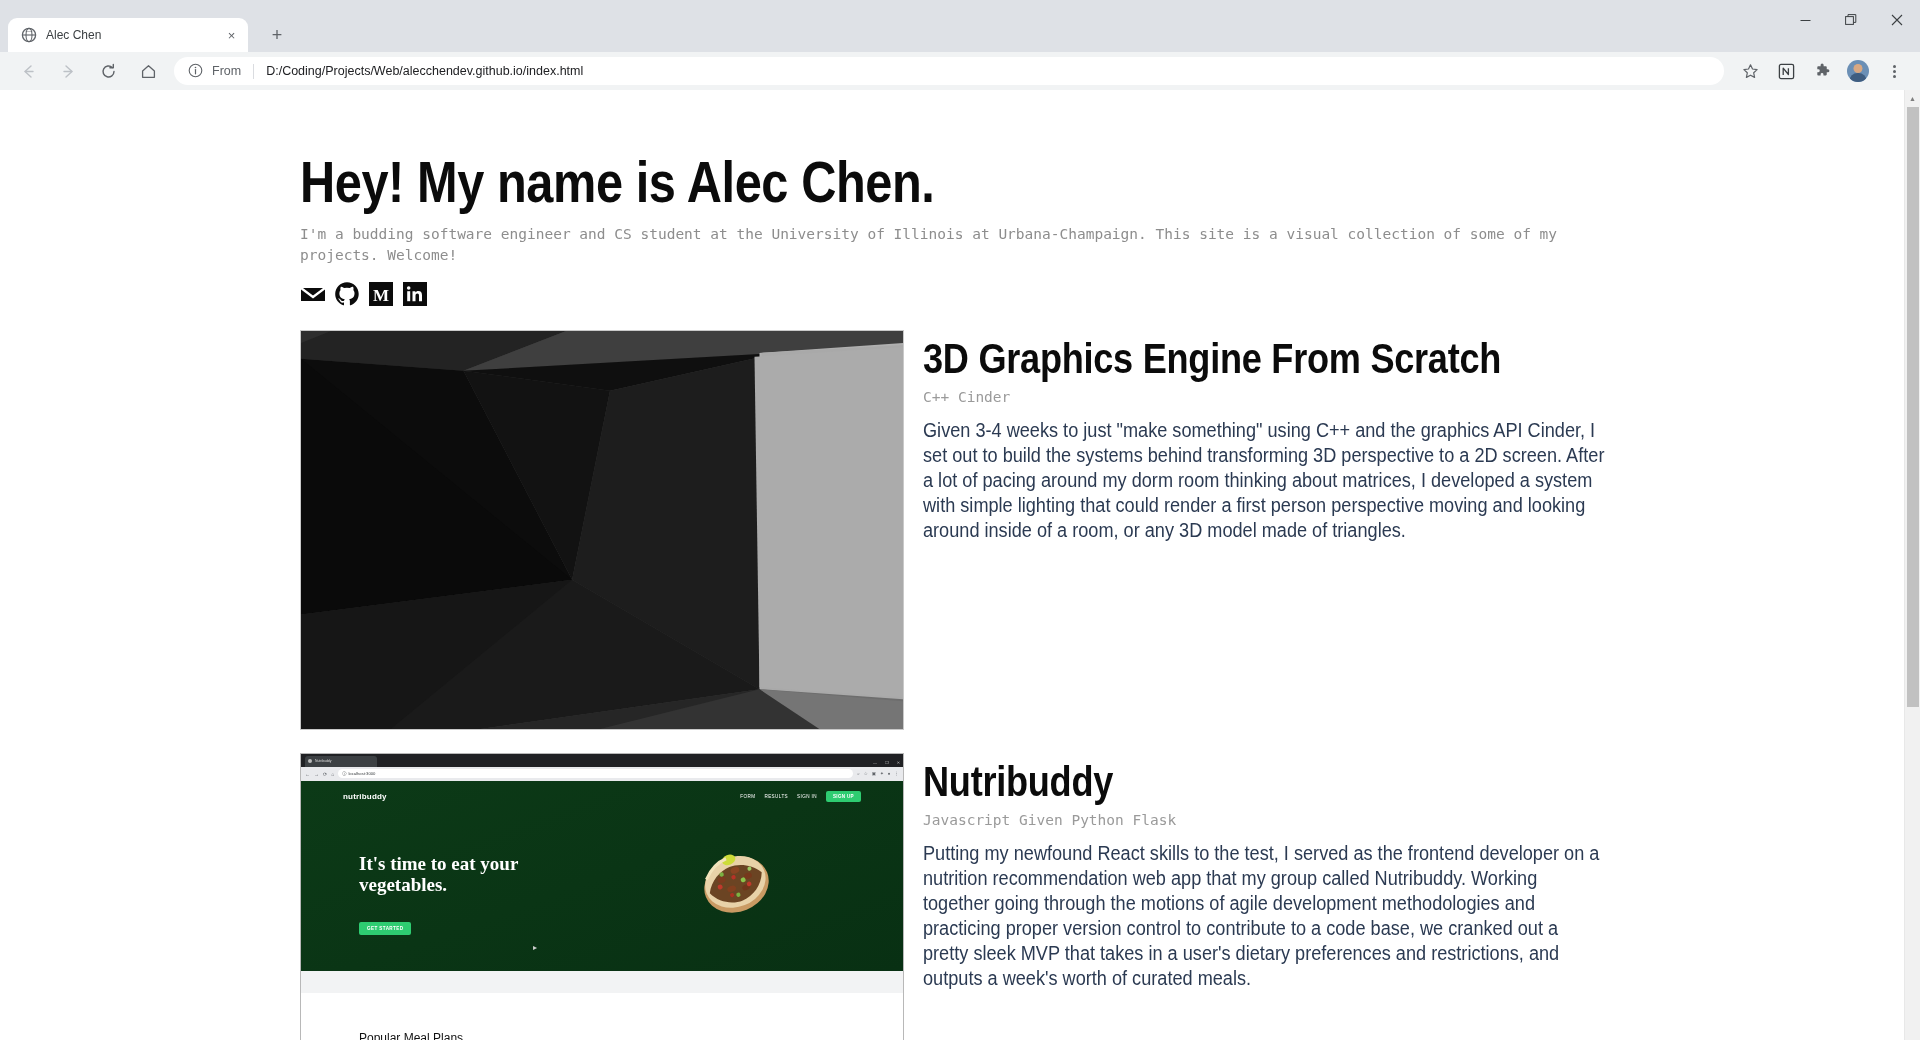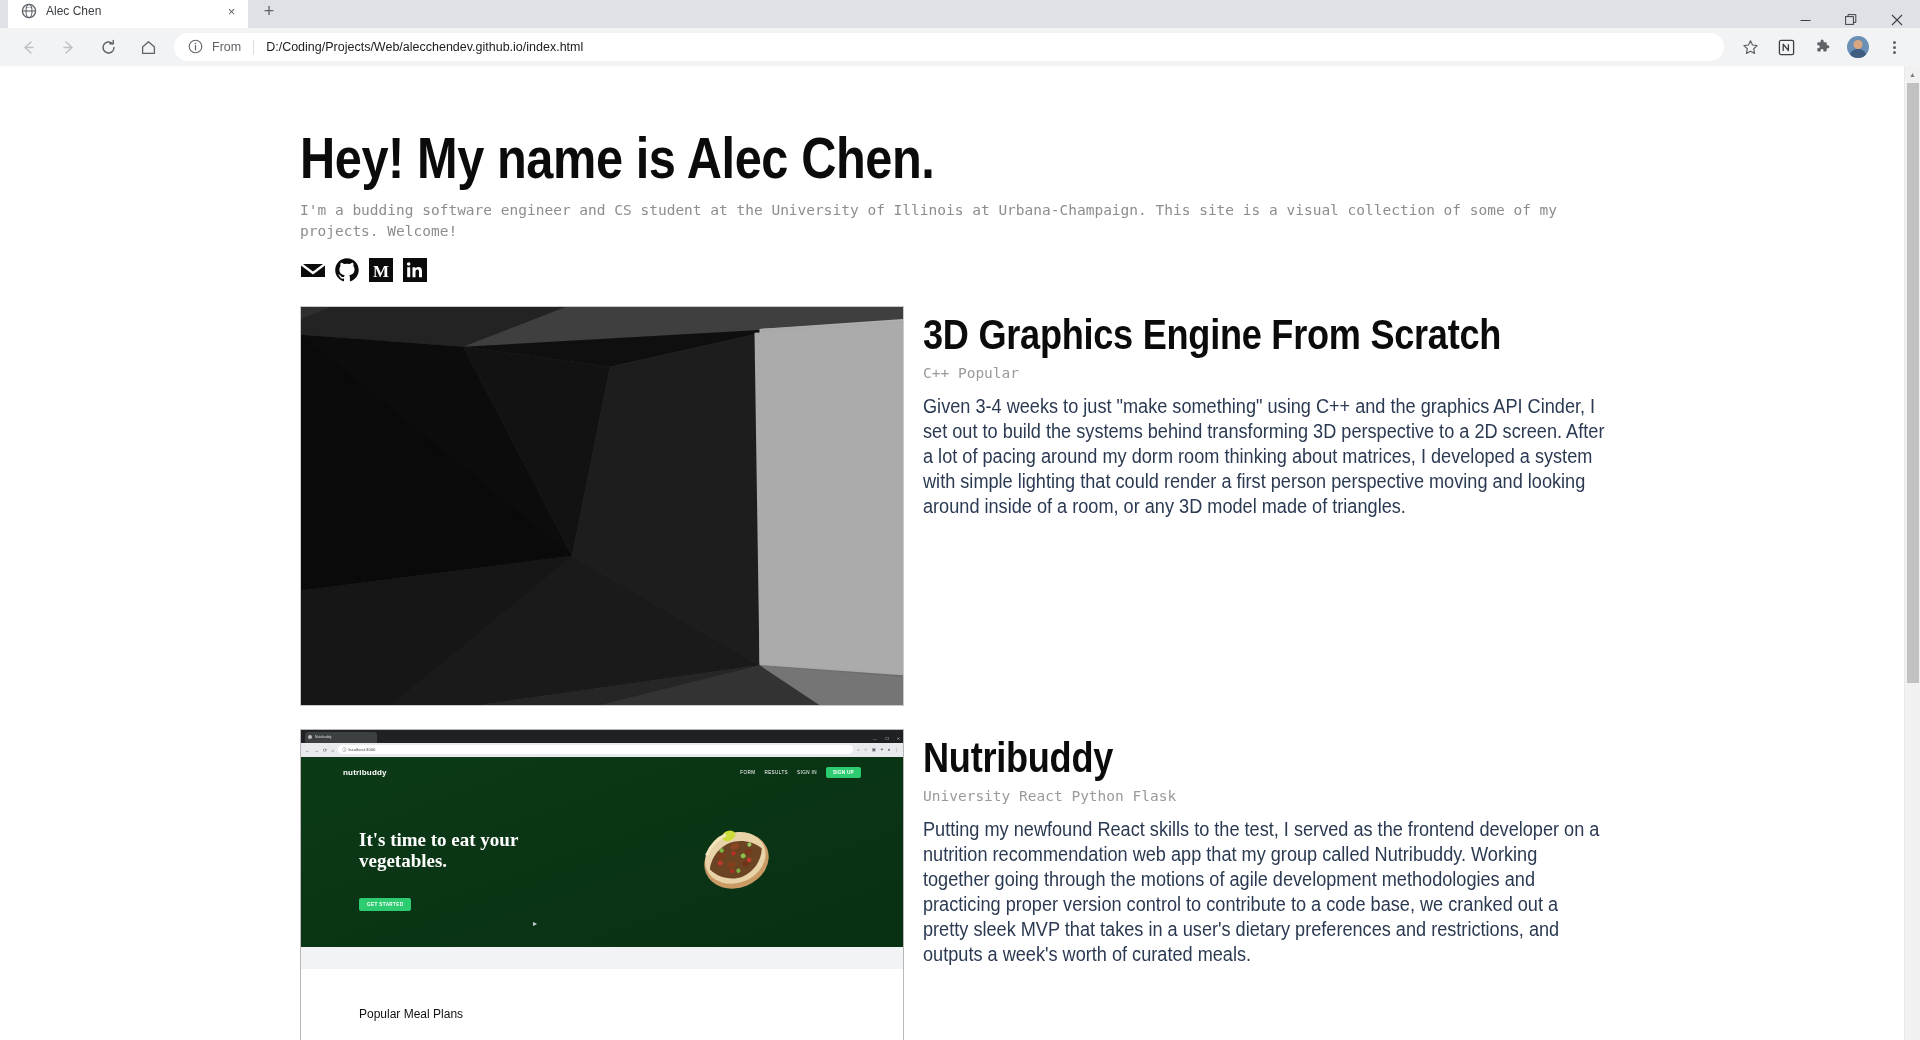--- a/index.html
+++ b/index.html
@@ -7,22 +7,22 @@
     width: 1920px; height: 1040px;
     overflow: hidden;
     font-family: "Liberation Sans", sans-serif;
     background: #ffffff;
   }
 
   
   .browser { width: 1920px; height: 1040px; display: flex; flex-direction: column; }
 
   .tabstrip {
-    height: 28px; background: #dee1e6;
-    display: flex; align-items: flex-end; padding-left: 8px; position: relative;
+    height: 52px; background: #dee1e6;
+    display: flex; align-items: flex-end; padding-left: 8px; position: relative; gap: 8px;
   }
   .tab {
     width: 240px; height: 34px; background: #ffffff;
     border-radius: 9px 9px 0 0;
     display: flex; align-items: center; padding: 0 8px 0 13px; gap: 9px;
     position: relative;
   }
   .tab-favicon {
     width: 16px; height: 16px; flex: 0 0 16px;
     display: flex; align-items: center; justify-content: center;
@@ -400,21 +400,21 @@
                 <polygon points="460,360 604,370 604,400 480,400" fill="#6d6d6d"></polygon>
                 <polygon points="460,360 510,400 180,400" fill="#262626"></polygon>
                 <polygon points="460,360 604,372 604,400 520,400" fill="#757575"></polygon>
                 <polygon points="300,400 460,360 520,400" fill="#333333"></polygon>
                 <polygon points="0,0 30,0 0,12" fill="#2e2e2e"></polygon>
               </svg>
             </div>
           </div>
           <div class="project-body">
             <h2 class="ptitle">3D Graphics Engine From Scratch</h2>
-            <p class="ptags">C++ Popular</p>
+            <p class="ptags">C++ Cinder</p>
             <p class="pdesc">Given 3-4 weeks to just "make something" using C++ and the graphics API Cinder, I set out to build the systems behind transforming 3D perspective to a 2D screen. After a lot of pacing around my dorm room thinking about matrices, I developed a system with simple lighting that could render a first person perspective moving and looking around inside of a room, or any 3D model made of triangles.</p>
           </div>
         </div>
 
         <div class="project">
           <div class="project-media">
             <div class="nutrishot">
               <div class="ns-tabstrip">
                 <div class="ns-tab">
                   <span class="ns-tab-dot"></span>
@@ -484,21 +484,21 @@
                 <div class="ns-cursor">▸</div>
               </div>
               <div class="ns-lower"></div>
               <div class="ns-white">
                 <div class="ns-section-title">Popular Meal Plans</div>
               </div>
             </div>
           </div>
           <div class="project-body">
             <h2 class="ptitle">Nutribuddy</h2>
-            <p class="ptags">University React Python Flask</p>
+            <p class="ptags">Javascript Given Python Flask</p>
             <p class="pdesc">Putting my newfound React skills to the test, I served as the frontend developer on a nutrition recommendation web app that my group called Nutribuddy. Working together going through the motions of agile development methodologies and practicing proper version control to contribute to a code base, we cranked out a pretty sleek MVP that takes in a user's dietary preferences and restrictions, and outputs a week's worth of curated meals.</p>
           </div>
         </div>
 
       </div>
     </div>
 
     <div class="scrollbar">
       <div class="sb-arrow">▲</div>
       <div class="sb-thumb"></div>

